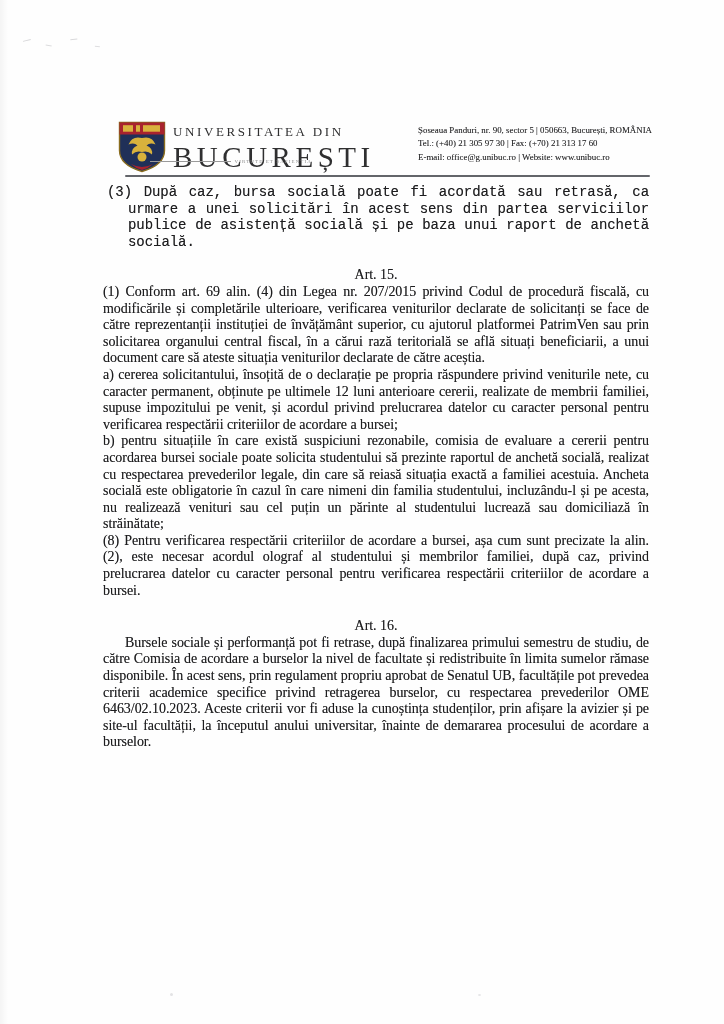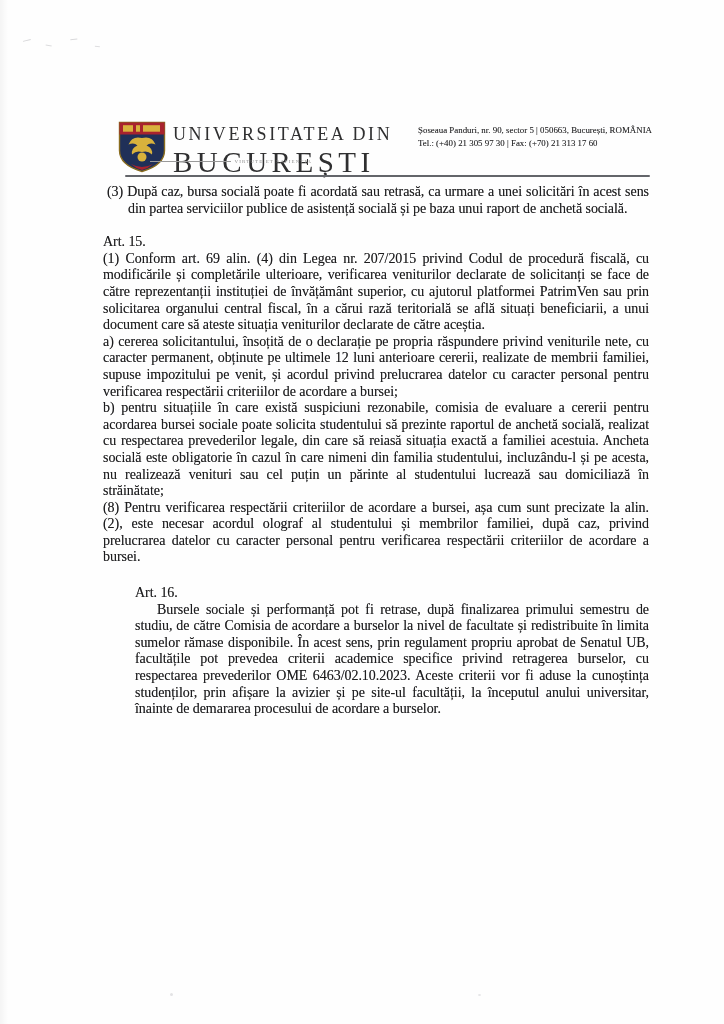--- a/index.html
+++ b/index.html
@@ -24,21 +24,21 @@
   
   .letterhead { position: absolute; left: 0; top: 0; width: 100%; height: 180px; }
 
   .logo {
     position: absolute;
     left: 117px; top: 121px;
     width: 50px; height: 53px;
   }
   .wordmark { position: absolute; left: 173px; top: 124px; color: #2f2f30; }
   .wordmark .line1 {
-    font-size: 18px;
+    font-size: 13px;
     letter-spacing: 2.6px;
     white-space: nowrap;
   }
   .wordmark .line2 {
     font-size: 29px;
     letter-spacing: 4.5px;
     margin-top: 1px;
     white-space: nowrap;
   }
   .tagline {
@@ -80,29 +80,29 @@
     left: 103px; top: 184px;
     width: 546px;
     font-size: 14px;
     line-height: 16.6px;
     letter-spacing: -0.05px;
     color: #1d1d1f;
     text-align: justify;
     text-shadow: 0 0 0.6px rgba(30,30,30,0.5);
   }
   .doc-body p { margin: 0; }
-  .clause-hanging { padding-left: 25px; text-indent: -21px; margin-bottom: 17px !important; }
+  .clause-hanging { padding-left: 25px; text-indent: -21px; margin-bottom: 17px !important; font-family: Liberation Mono, monospace; }
   .article { margin: 0; }
   .article-heading {
     font-size: 14px;
     font-weight: normal;
     margin: 0;
-    text-align: left;
+    text-align: center;
   }
-  .art16 { margin-top: 19px; margin-left: 32px; }
+  .art16 { margin-top: 19px; }
   .first-line-indent { text-indent: 22px; }
 
   
   .artifact { position: absolute; pointer-events: none; color: #d4d4d6; }
   .a1 { left: 22px;  top: 33px; width: 8px; height: 7px; border-bottom: 1px solid #d7d7d9; transform: rotate(-14deg); }
   .a2 { left: 46px;  top: 40px; width: 6px; height: 5px; border-bottom: 1px solid #dcdcde; transform: rotate(8deg); }
   .a3 { left: 70px;  top: 33px; width: 7px; height: 6px; border-bottom: 1px solid #d9d9db; transform: rotate(-6deg); }
   .a4 { left: 95px;  top: 42px; width: 5px; height: 4px; border-bottom: 1px solid #dedee0; transform: rotate(4deg); }
   .a5 { left: 170px; top: 993px; width: 3px; height: 3px; background: #e3e3e5; border-radius: 50%; border: none; }
   .a6 { left: 478px; top: 994px; width: 3px; height: 2px; background: #e6e6e8; border-radius: 50%; border: none; }
@@ -140,20 +140,21 @@
     </div>
 
     <div class="tagline">
       <span class="tl-rule"></span>
       <span class="tl-text">VIRTUTE ET SAPIENTIA</span>
     </div>
 
     <div class="contact">
       <div>Șoseaua Panduri, nr. 90, sector 5 | 050663, București, ROMÂNIA</div>
       <div>Tel.: (+40) 21 305 97 30 | Fax: (+70) 21 313 17 60</div>
+      <div>E-mail: office@g.unibuc.ro | Website: www.unibuc.ro</div>
     </div>
 
     <div class="header-rule"></div>
   </header>
 
   <main class="doc-body">
 
     <p class="clause-hanging">(3) După caz, bursa socială poate fi acordată sau retrasă, ca urmare a unei solicitări în acest sens din partea serviciilor publice de asistență socială și pe baza unui raport de anchetă socială.</p>
 
     <section class="article">

